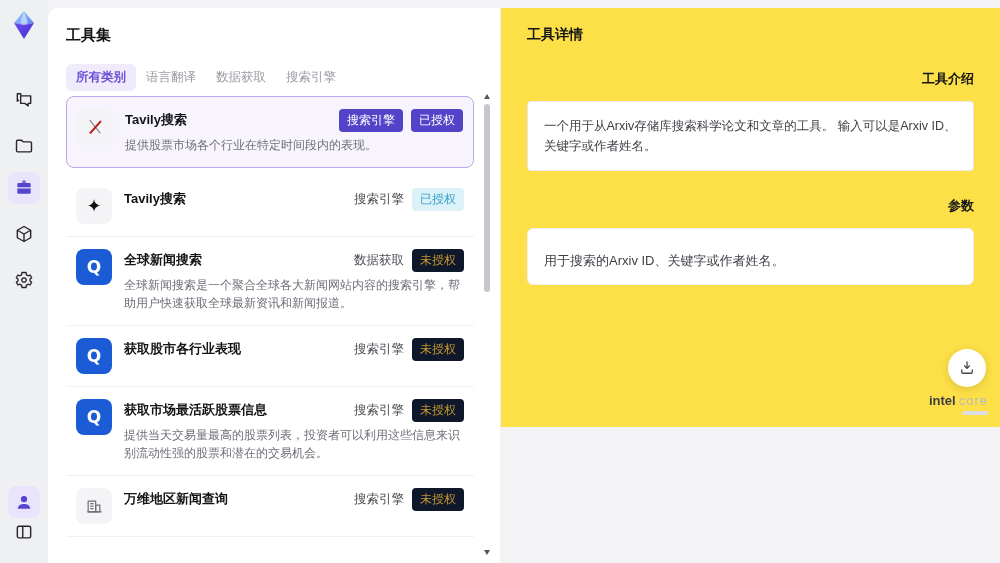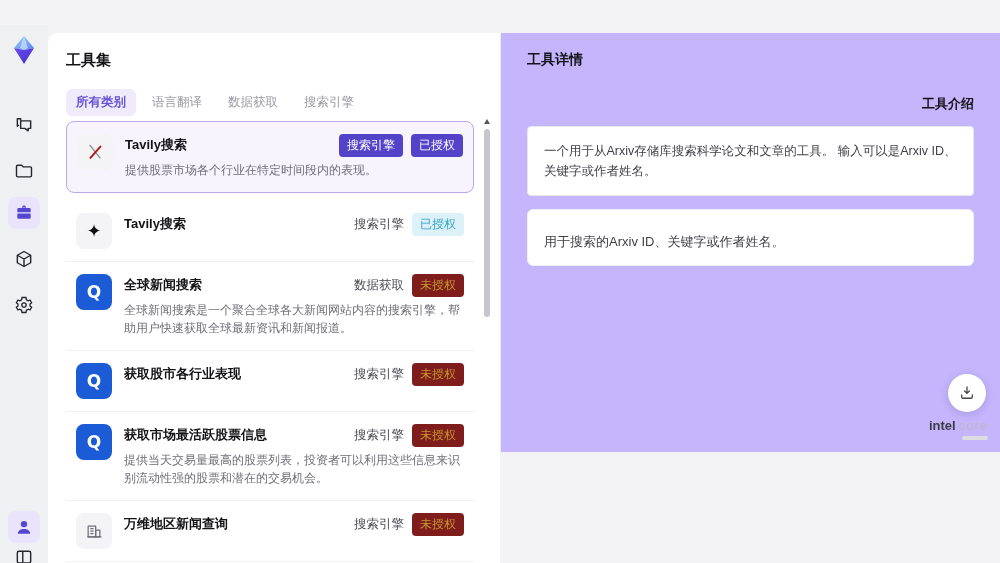--- a/index.html
+++ b/index.html
@@ -1,60 +1,60 @@
 <!DOCTYPE html>
 <html><head>
 <meta charset="utf-8">
 <style>
   * { margin:0; padding:0; box-sizing:border-box; }
   html,body { width:1000px; height:563px; overflow:hidden; }
   body { font-family:"Liberation Sans", sans-serif; background:#f3f3f5; color:#1a1a1e; }
-  .app { position:relative; width:1000px; height:427px; background:#f3f3f5;margin-top:25px; }
+  .app { position:relative; width:1000px; height:427px; background:#f3f3f5; }
 
   
   .sidebar { position:absolute; left:0; top:0; width:48px; height:563px; background:#eef0f2; z-index:5; }
   .side-item { position:absolute; left:8px; width:32px; height:32px; display:flex; align-items:center; justify-content:center; border-radius:8px; cursor:pointer; }
   .side-item svg { width:20px; height:20px; }
   .side-item.active { background:#e9e4fb; }
   .logo { position:absolute; left:7px; top:8px; width:34px; height:34px; }
 
   
   .list-pane { position:absolute; left:48px; top:8px; width:452px; height:555px; background:#ffffff; border-radius:10px 0 0 0; }
   .pane-title { position:absolute; left:18px; top:18px; font-size:15px; font-weight:700; color:#141417; }
-  .tabs { position:absolute; left:18px; top:56px; display:flex; gap:6px; align-items:center; }
+  .tabs { position:absolute; left:18px; top:56px; display:flex; gap:0; align-items:center; }
   .tab { font-size:12.5px; color:#9a9aa2; padding:5px 10px; border-radius:6px; cursor:pointer; white-space:nowrap; }
   .tab.active { color:#6b53d6; background:#efebfb; font-weight:700; }
 
   .cards { position:absolute; left:18px; top:88px; right:26px; bottom:0; overflow:hidden; }
   .card { display:flex; gap:12px; padding:12px 10px; border-bottom:1px solid #f1f1f4; align-items:flex-start; cursor:pointer; background:#fff; }
   .card.selected { border:1px solid #b9a8ec; background:#f8f4fe; border-radius:8px; margin-bottom:8px; }
   .icon-box { width:36px; height:36px; border-radius:8px; background:#f4f4f6; display:flex; align-items:center; justify-content:center; flex-shrink:0; overflow:hidden; }
   .icon-box.blue { background:#1b5cd6; }
   .icon-box .qletter { color:#fff; font-weight:700; font-size:17px; font-family:"DejaVu Sans", sans-serif; }
   .icon-box .star { font-size:18px; color:#111; line-height:1; }
   .card-main { flex:1; min-width:0; }
   .title-row { display:flex; justify-content:space-between; align-items:flex-start; gap:8px; }
   .card-title { font-size:13px; font-weight:700; color:#141417; padding-top:2px; }
   .badges { display:flex; gap:8px; align-items:center; flex-shrink:0; }
   .cat-text { font-size:12.5px; color:#4b4b52; }
   .badge { font-size:12px; padding:3px 8px; border-radius:4px; white-space:nowrap; }
   .badge.solid { background:#5243c9; color:#fff; }
   .badge.auth-ok { background:#dcf1f8; color:#35a3c6; }
-  .badge.auth-no { background:#7f1d1d; color:#c5972f; }
+  .badge.auth-no { background:#0f172a; color:#c5972f; }
   .card-desc { font-size:12px; color:#6f6f78; line-height:1.55; margin-top:4px; }
 
   
   .scrollbar { position:absolute; right:9px; top:86px; bottom:8px; width:8px; }
   .sb-arrow { position:absolute; left:1px; width:0; height:0; border-left:3px solid transparent; border-right:3px solid transparent; }
   .sb-arrow.up { top:0; border-bottom:5px solid #55555c; }
   .sb-arrow.down { bottom:0; border-top:5px solid #55555c; }
   .sb-thumb { position:absolute; left:1px; top:10px; width:6px; height:188px; background:#c6c6cc; border-radius:3px; }
 
   
-  .detail-pane { position:absolute; left:500px; top:8px; right:0; bottom:0; background:#c4b5fd; border-left:1px solid #ececef; padding:18px 26px; }
+  .detail-pane { position:absolute; left:500px; top:8px; right:0; bottom:0; background:#fde047; border-left:1px solid #ececef; padding:18px 26px; }
   .detail-title { font-size:14px; font-weight:700; color:#141417; }
   .section-heading { font-size:13px; font-weight:700; color:#141417; margin-top:26px;text-align:right; }
   .intro-box { margin-top:13px; background:#fff; border:1px solid #e7e7ea; border-radius:4px; padding:14px 16px; font-size:12.5px; color:#3f3f46; line-height:1.6; }
   .param-card { margin-top:13px; background:#fff; border:1px solid #efeff2; border-radius:6px; padding:14px 16px; }
   .param-head { display:flex; align-items:baseline; gap:8px; }
   .param-name { font-size:13px; font-weight:700; color:#141417; }
   .param-type { font-size:12px; color:#8e8e96; }
   .param-required { font-size:12px; color:#e0566a; }
   .param-desc { margin-top:9px; font-size:13px; color:#3f3f46; }
 
@@ -256,20 +256,21 @@
       <div class="sb-arrow down"></div>
     </div>
   </div>
 
   <div class="detail-pane">
     <div class="detail-title">工具详情</div>
 
     <div class="section-heading">工具介绍</div>
     <div class="intro-box">一个用于从Arxiv存储库搜索科学论文和文章的工具。 输入可以是Arxiv ID、关键字或作者姓名。</div>
 
+    <div class="section-heading">参数</div>
     <div class="param-card">
       <div class="param-desc">用于搜索的Arxiv ID、关键字或作者姓名。</div>
     </div>
   </div>
 
   <div class="fab">
     <svg viewBox="0 0 24 24" width="18" height="18" fill="none" stroke="#44444a" stroke-width="1.7" stroke-linecap="round" stroke-linejoin="round">
       <path d="M12 4v8.5M12 12.5L8.8 9.3M12 12.5l3.2-3.2"></path>
       <path d="M5 14.5v3A1.5 1.5 0 0 0 6.5 19h11a1.5 1.5 0 0 0 1.5-1.5v-3"></path>
     </svg>

